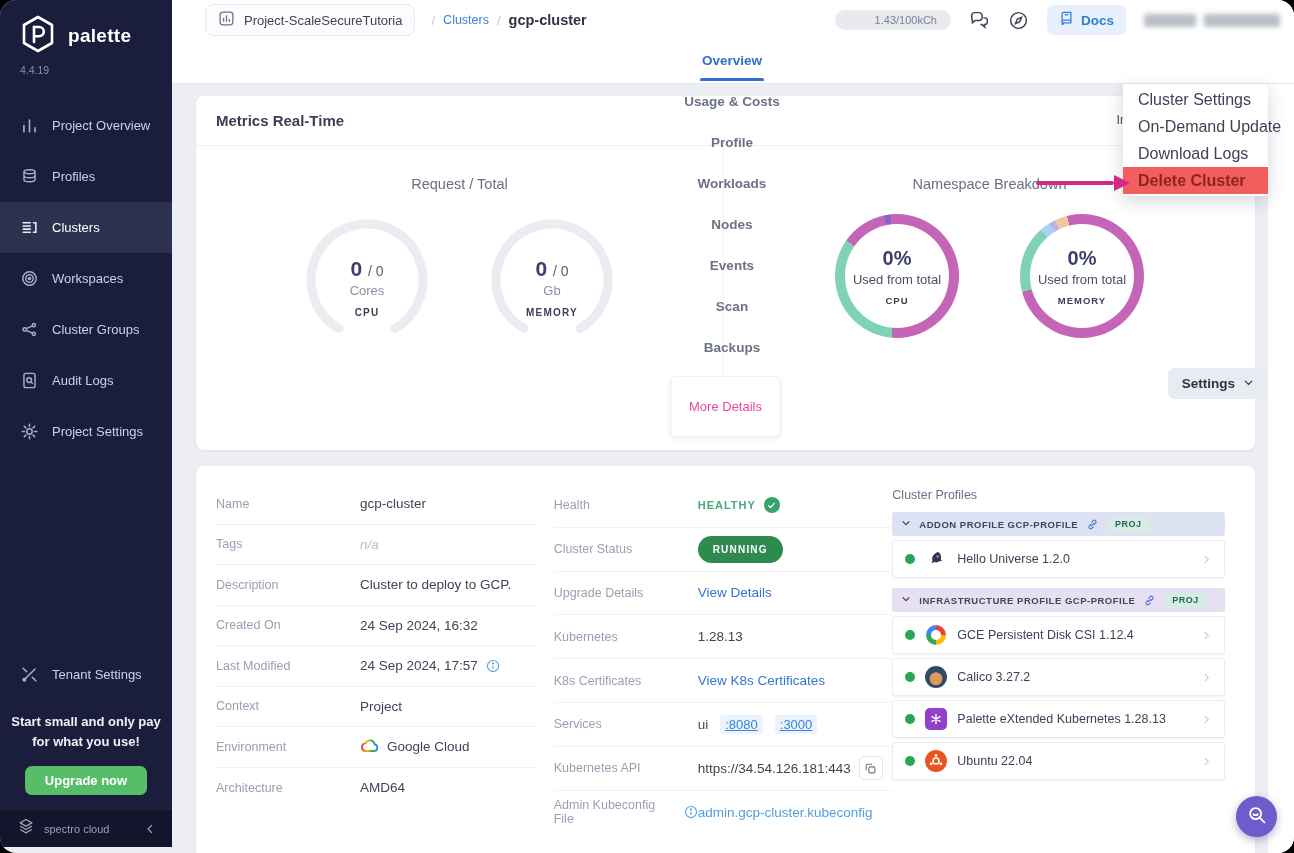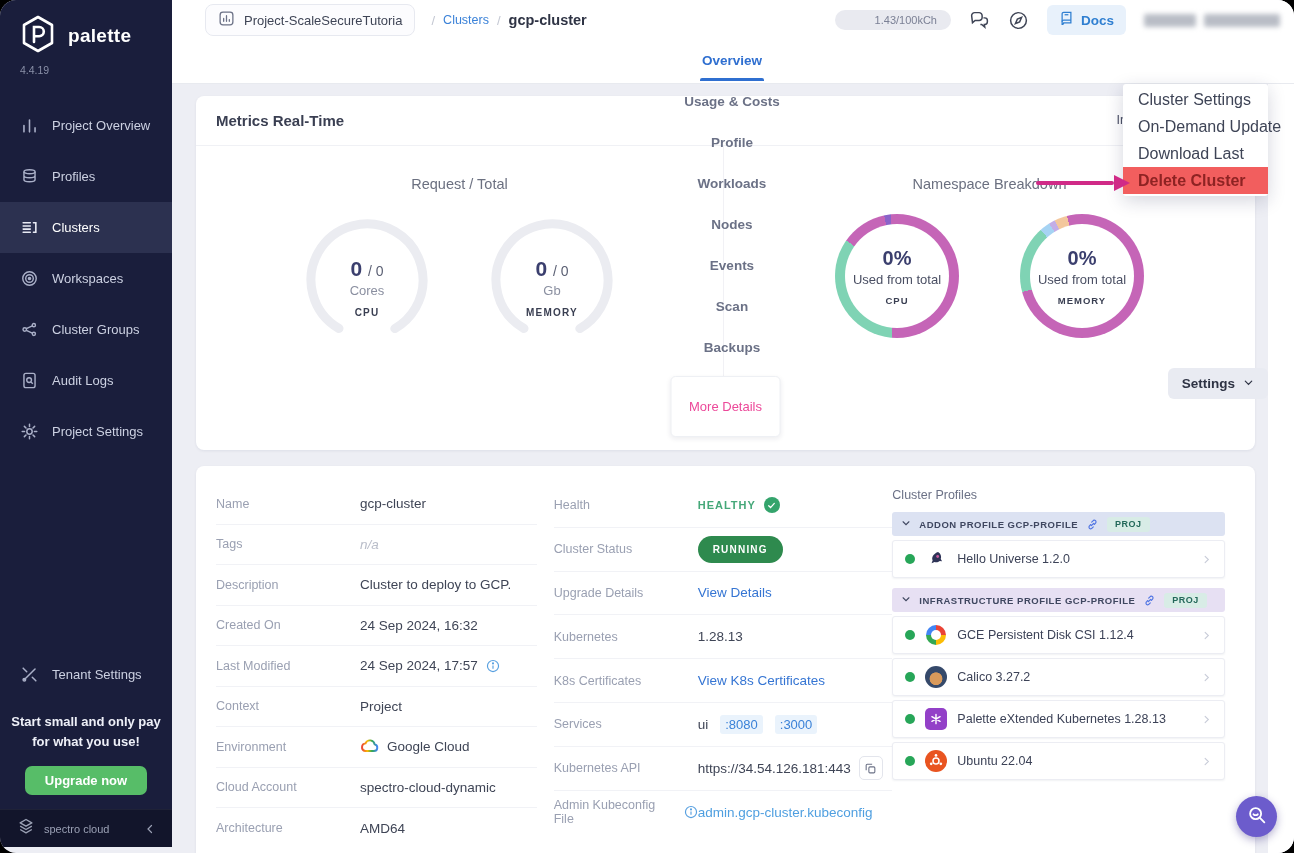--- a/index.html
+++ b/index.html
@@ -87,21 +87,21 @@
   .col2 .row { height:43.8px; }
   .row:last-child { border-bottom:none; }
   .rlab { width:144px; flex:0 0 auto; font-size:12.5px; color:#9aa0b2; display:flex; align-items:center; gap:6px; }
   .rval { font-size:13.5px; color:#3f4556; display:flex; align-items:center; gap:8px; }
   .rval.na { color:#b9bdc9; font-style:italic; }
   .link { color:#3575d3; cursor:pointer; }
   .link.light { color:#4f9fe0; }
   .healthy { display:flex; align-items:center; gap:8px; font-size:11px; font-weight:700; letter-spacing:1px; color:#45a879; }
   .chk { width:16px; height:16px; border-radius:50%; background:#34a46c; display:flex; align-items:center; justify-content:center; }
   .badge-run { background:#2e8a4e; color:#fff; font-size:10px; font-weight:700; letter-spacing:1.2px; border-radius:14px; padding:8px 15px; }
-  .chip { background:#eaf3fc; color:#3b82d8; border-radius:3px; padding:2px 5px; font-size:13px; cursor:pointer; }
+  .chip { background:#eaf3fc; color:#3b82d8; border-radius:3px; padding:2px 5px; font-size:13px; cursor:pointer;text-decoration:underline; }
   .copy-btn { width:24px; height:24px; border:1px solid #e3e5ec; border-radius:5px; background:#fff; display:flex; align-items:center; justify-content:center; color:#6b7186; cursor:pointer; }
   .info-i { width:14px; height:14px; color:#58a0e0; display:flex; flex:0 0 auto; }
 
   
   .cp-title { font-size:12.5px; color:#6b7186; margin:4px 0 10px; }
   .cp-head { display:flex; align-items:center; gap:8px; height:24px; border-radius:3px; padding:0 9px; font-size:9.5px; font-weight:700; letter-spacing:.5px; color:#3f4760; cursor:pointer; }
   .cp-head.addon { background:#dce2f2; }
   .cp-head.infra { background:#e7e0f3; margin-top:10px; }
   .cp-badge { background:#d8ece6; color:#23685a; font-size:9px; font-weight:700; letter-spacing:.5px; padding:2.5px 8px; border-radius:3px; }
   .linkic { color:#4f74e3; display:flex; }
@@ -410,24 +410,20 @@
                       <stop offset=".65" stop-color="#34A853"></stop>
                       <stop offset="1" stop-color="#4285F4"></stop>
                     </linearGradient>
                   </defs>
                   <path d="M6.5 16.5h11a4.3 4.3 0 001-8.5A6 6 0 007 6.8a4.9 4.9 0 00-.5 9.7z" fill="none" stroke="url(#gc)" stroke-width="2.4"></path>
                 </svg></span>
             <span>Google Cloud</span>
           </span>
         </div>
         <div class="row">
-          <span class="rlab">Cloud Account</span>
-          <span class="rval">spectro-cloud-dynamic</span>
-        </div>
-        <div class="row">
           <span class="rlab">Architecture</span>
           <span class="rval">AMD64</span>
         </div>
       </div>
 
       <div class="col2">
         <div class="row">
           <span class="rlab">Health</span>
           <span class="healthy">
             <span>HEALTHY</span>
@@ -595,21 +591,21 @@
               </svg>
             </span>
         </div>
       </div>
     </section>
   </div>
 
   <div class="dropdown">
     <div class="dd-item">Cluster Settings</div>
     <div class="dd-item">On-Demand Update</div>
-    <div class="dd-item">Download Last</div>
+    <div class="dd-item">Download Logs</div>
     <div class="dd-item danger">Delete Cluster</div>
   </div>
 
   <div class="arrow">
     <span class="shaft"></span>
       <span class="head"></span>
   </div>
 
   <button class="fab">
     <span><svg width="22" height="22" viewBox="0 0 24 24" fill="none" stroke="#fff" stroke-width="2" stroke-linecap="round">

